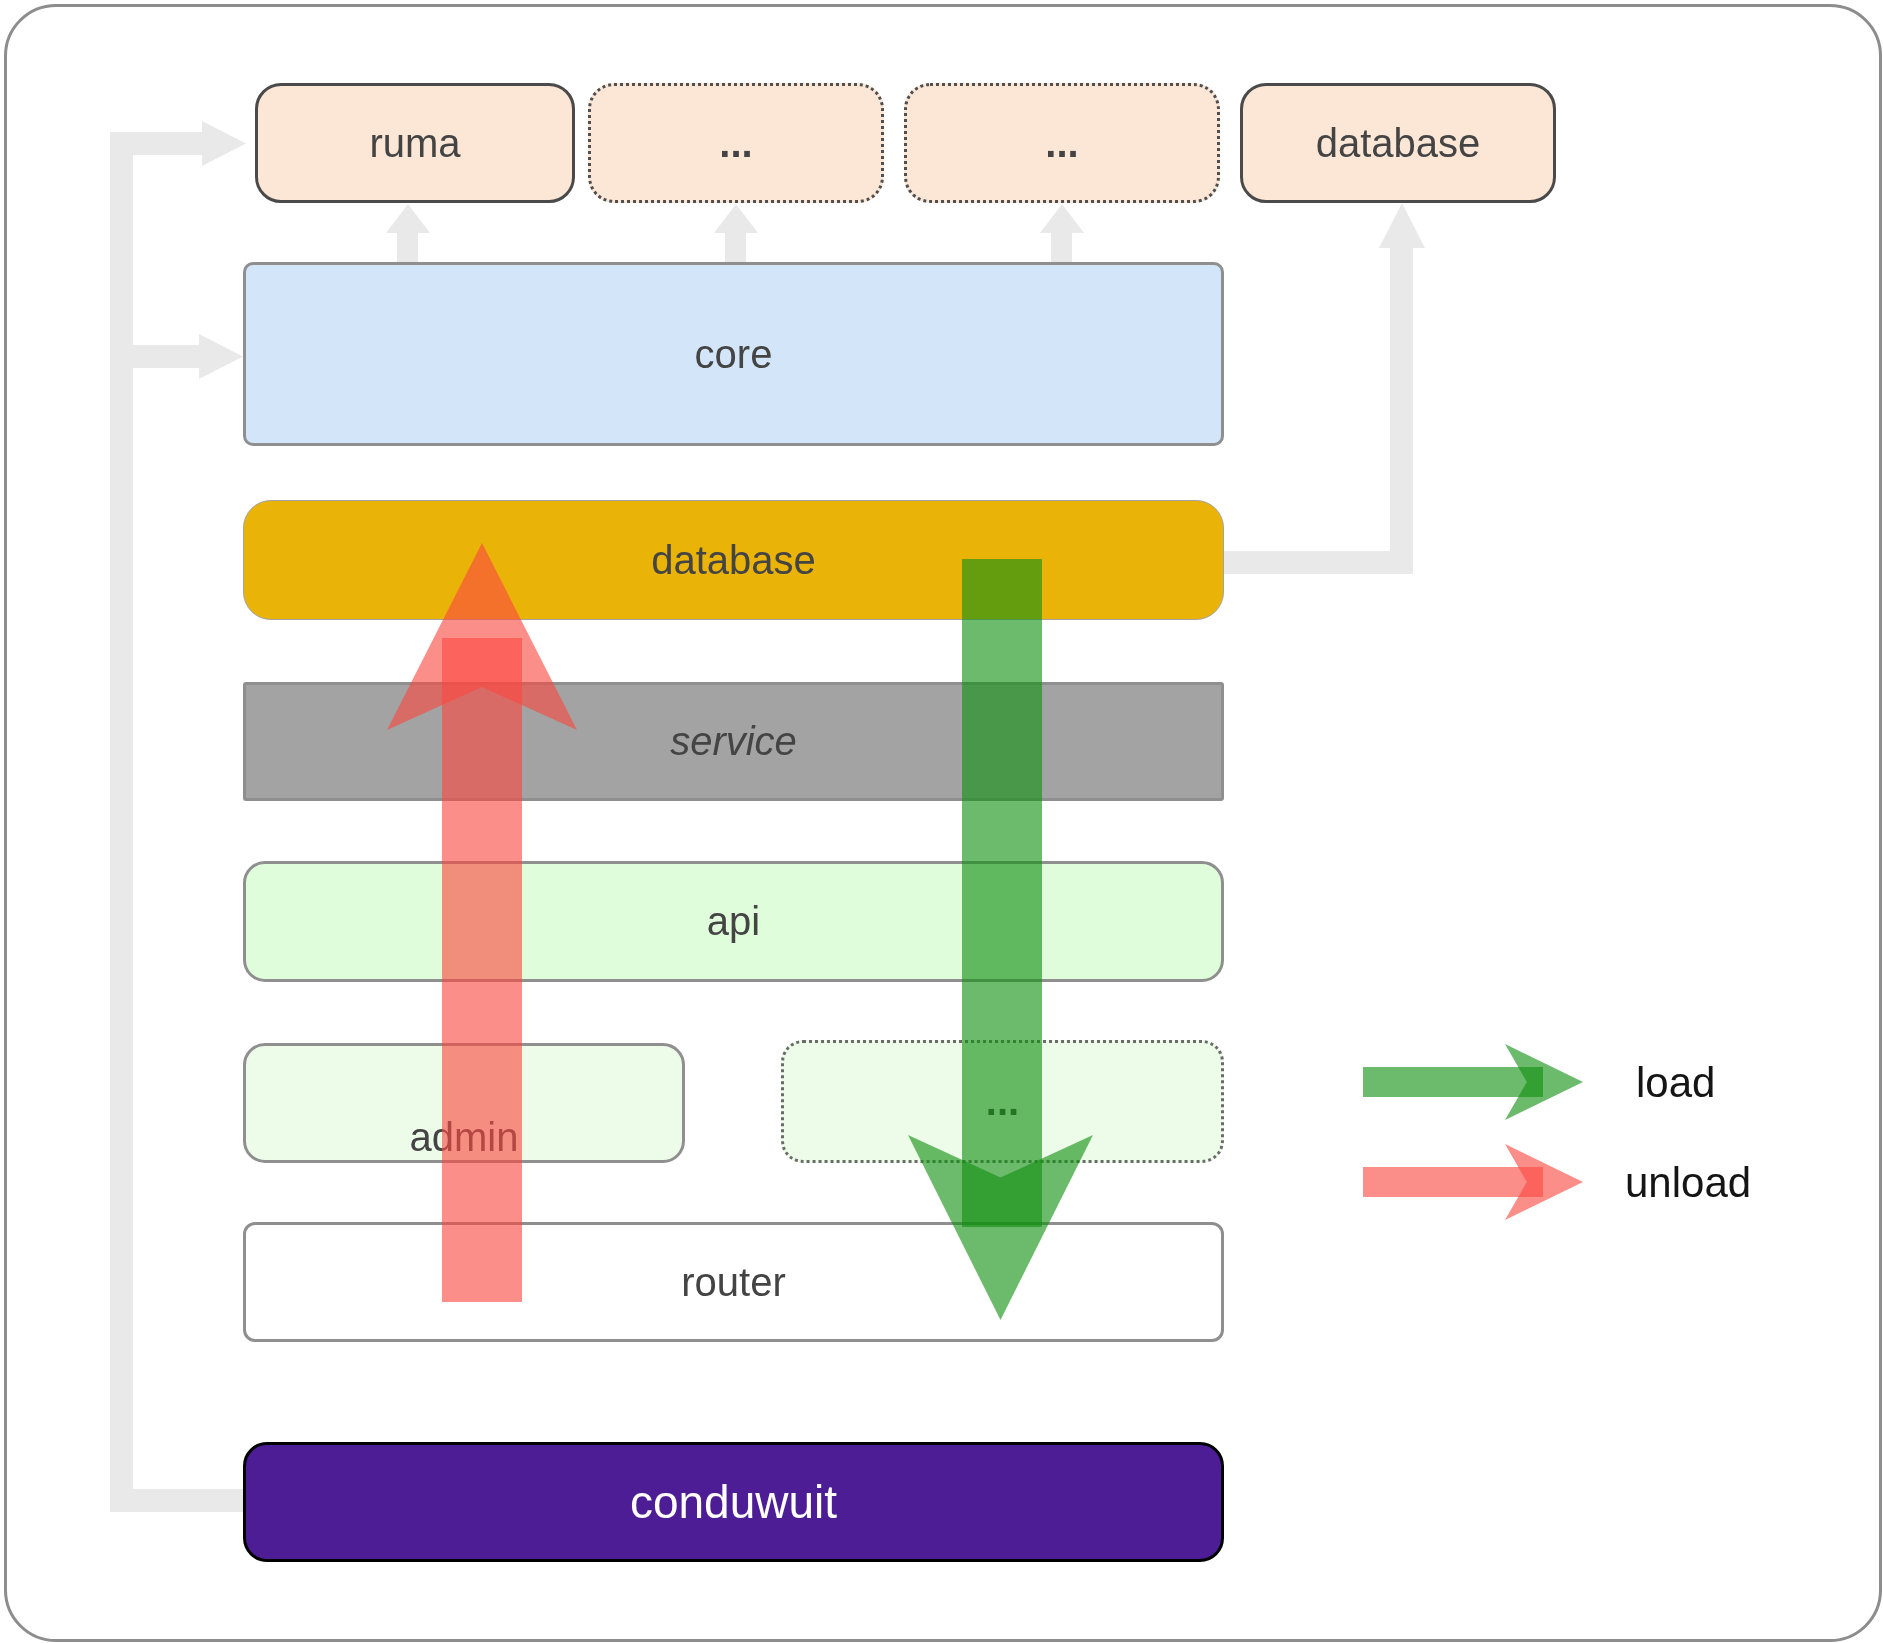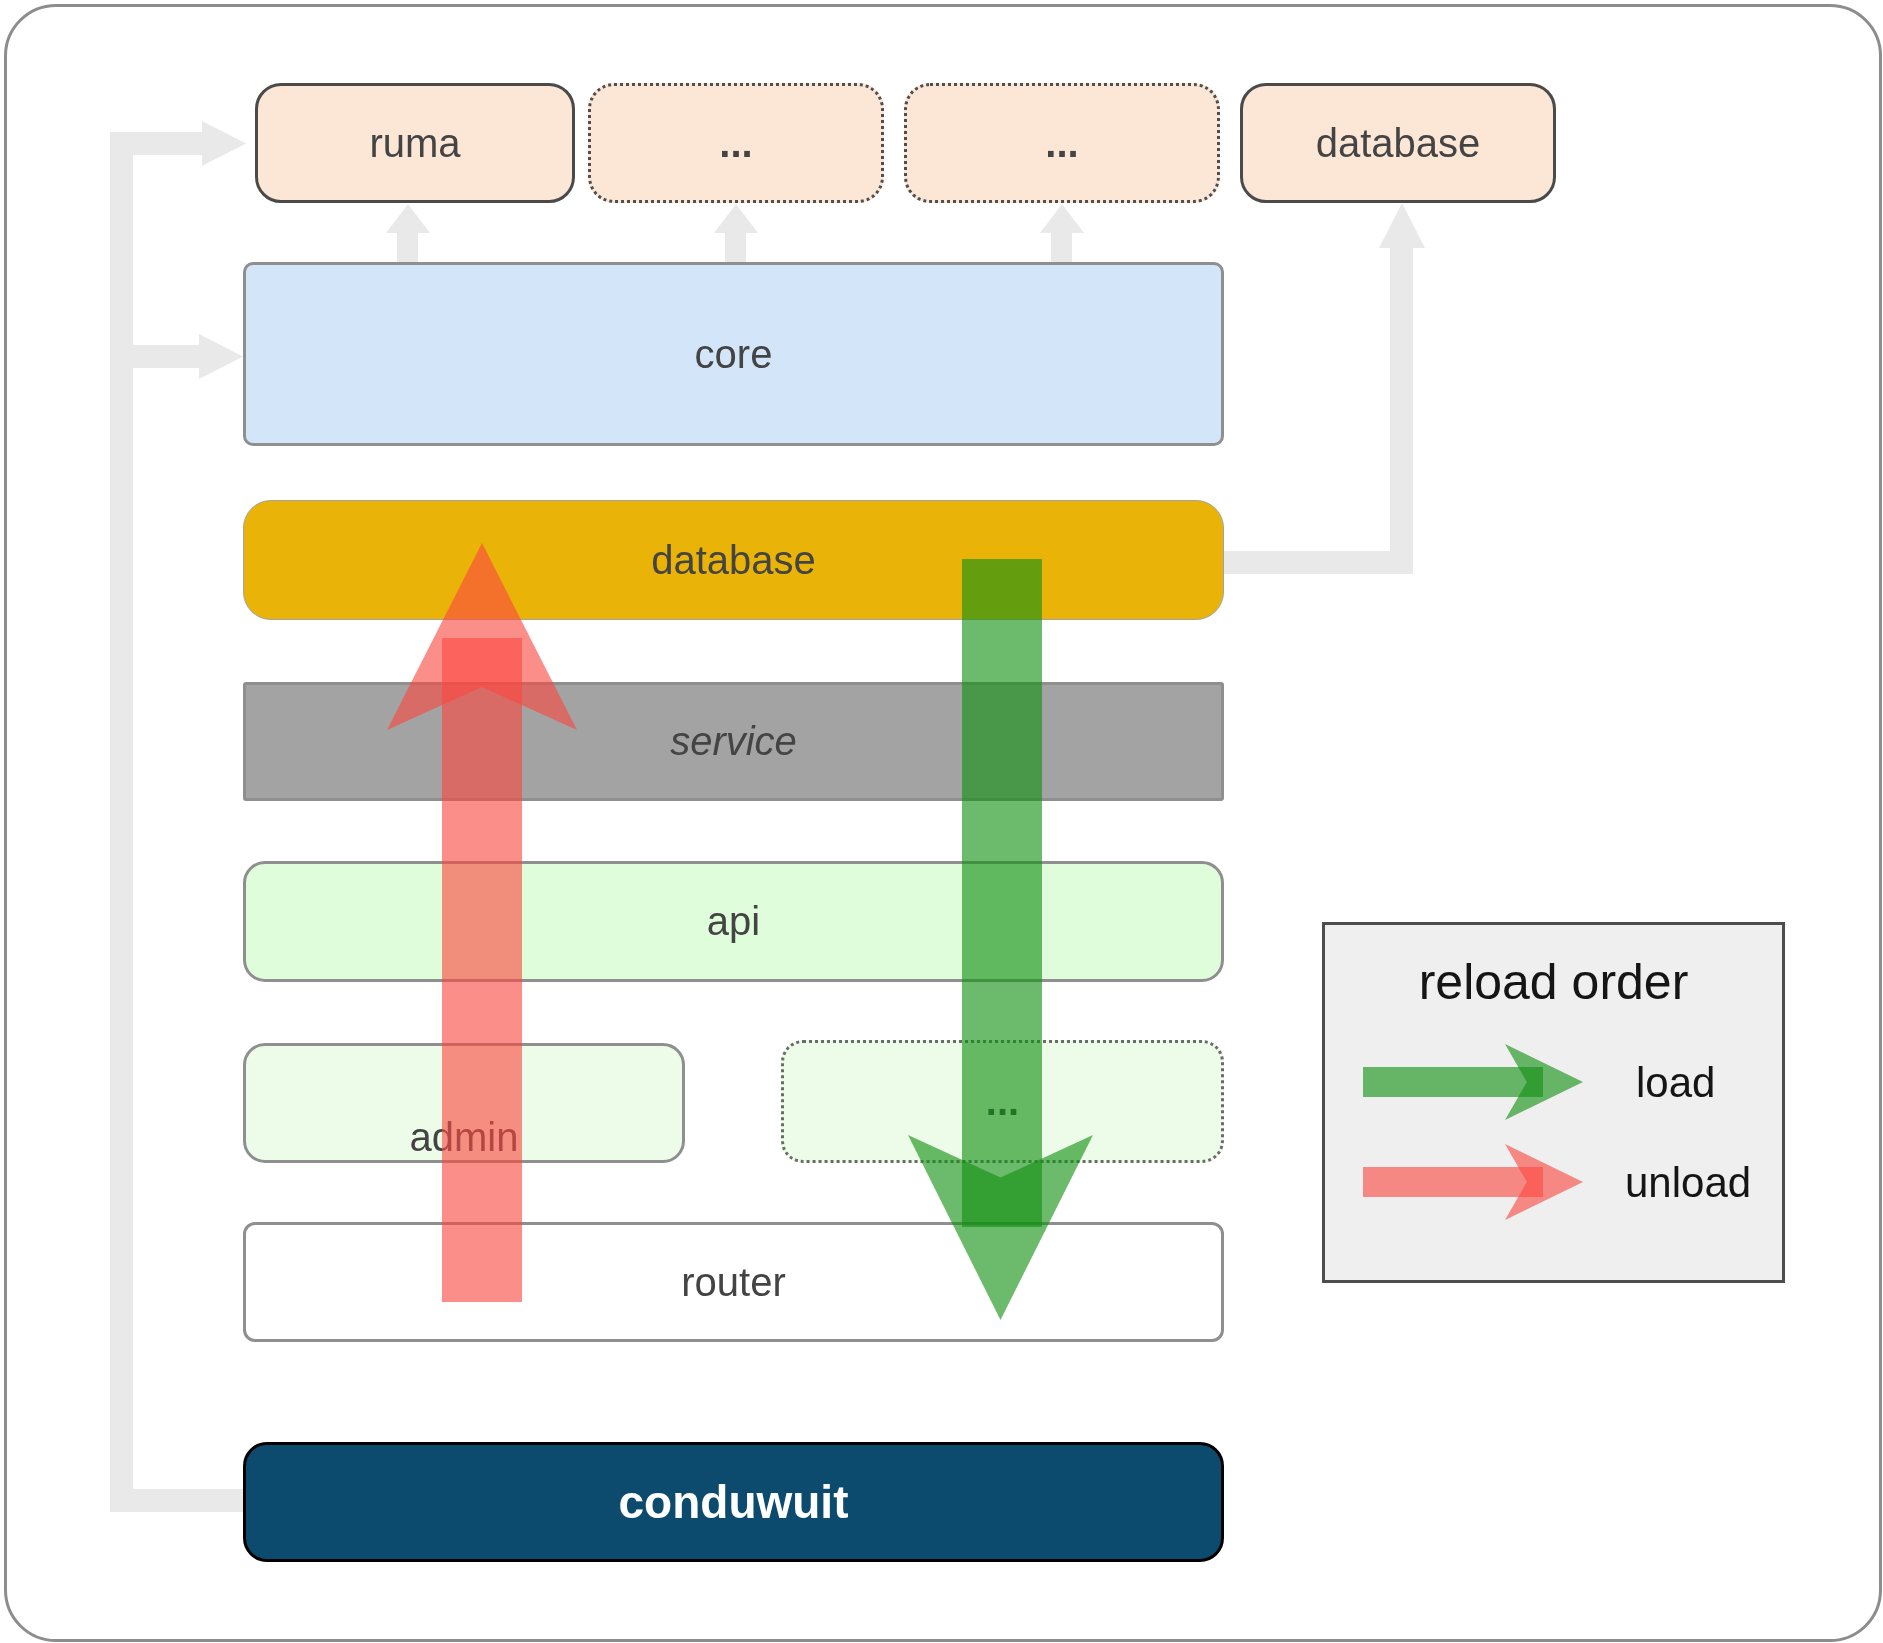--- a/index.html
+++ b/index.html
@@ -18,22 +18,22 @@
        box-sizing:border-box;z-index:2;color:#444;font-size:40px;}
   .b-ext{background:#fce7d7;border:3px solid #4a4a4a;border-radius:26px;}
   .b-ext-dotted{background:#fce7d7;border:3px dotted #4f4f4f;border-radius:26px;font-weight:700;}
   .b-core{background:#d3e5f8;border:3px solid #8f8f8f;border-radius:10px;}
   .b-database{background:#eab308;border:1px solid #a3a3a3;border-radius:28px;}
   .b-service{background:#a3a3a3;border:3px solid #8f8f8f;border-radius:3px;font-style:italic;}
   .b-api{background:#dffdda;border:3px solid #8f8f8f;border-radius:22px;}
   .b-admin{background:#ecfce8;border:3px solid #8f8f8f;border-radius:22px;}
   .b-admin-dotted{background:#ecfce8;border:3px dotted #6b6b6b;border-radius:22px;font-weight:700;}
   .b-router{background:#ffffff;border:3px solid #8f8f8f;border-radius:12px;}
-  .b-conduwuit{background:#0c4a6e;border:3px solid #000;border-radius:24px;
-               color:#fff;font-size:46px;font-weight:700;text-align:center;}
+  .b-conduwuit{background:#4c1d95;border:3px solid #000;border-radius:24px;
+               color:#fff;font-size:46px;font-weight:400;text-align:center;}
 
   
   .arr{position:absolute;z-index:3;}
   .red{background:rgba(250,73,65,0.62);}
   .green{background:rgba(18,144,18,0.62);}
   .red-head-up{clip-path:polygon(50% 0,100% 100%,50% 77%,0 100%);}
   .green-head-down{clip-path:polygon(0 0,50% 23%,100% 0,50% 100%);}
   .head-rightward{clip-path:polygon(0 0,28% 50%,0 100%,100% 50%);}
 
   
@@ -103,22 +103,19 @@
   </div>
   <div class="box b-conduwuit" style="left:243px;top:1442px;width:981px;height:120px;">
     <span>conduwuit</span>
   </div>
 
   <div class="arr red" style="left:442px;top:638px;width:80px;height:664px;"></div>
   <div class="arr red red-head-up" style="left:387px;top:543px;width:190px;height:187px;"></div>
   <div class="arr green" style="left:962px;top:559px;width:80px;height:668px;"></div>
   <div class="arr green green-head-down" style="left:908px;top:1135px;width:185px;height:185px;"></div>
 
-  <div class="legend">
-    <div class="legend-title">reload order</div>
-  </div>
   <div class="arr green" style="left:1363px;top:1067px;width:180px;height:30px;z-index:5;"></div>
   <div class="arr green head-rightward" style="left:1505px;top:1044px;width:78px;height:76px;z-index:5;"></div>
   <div class="legend-label" style="left:1636px;top:1059px;z-index:5;">load</div>
   <div class="arr red" style="left:1363px;top:1167px;width:180px;height:30px;z-index:5;"></div>
   <div class="arr red head-rightward" style="left:1505px;top:1144px;width:78px;height:76px;z-index:5;"></div>
   <div class="legend-label" style="left:1625px;top:1159px;z-index:5;">unload</div>
 </div>
 
 </body></html>

